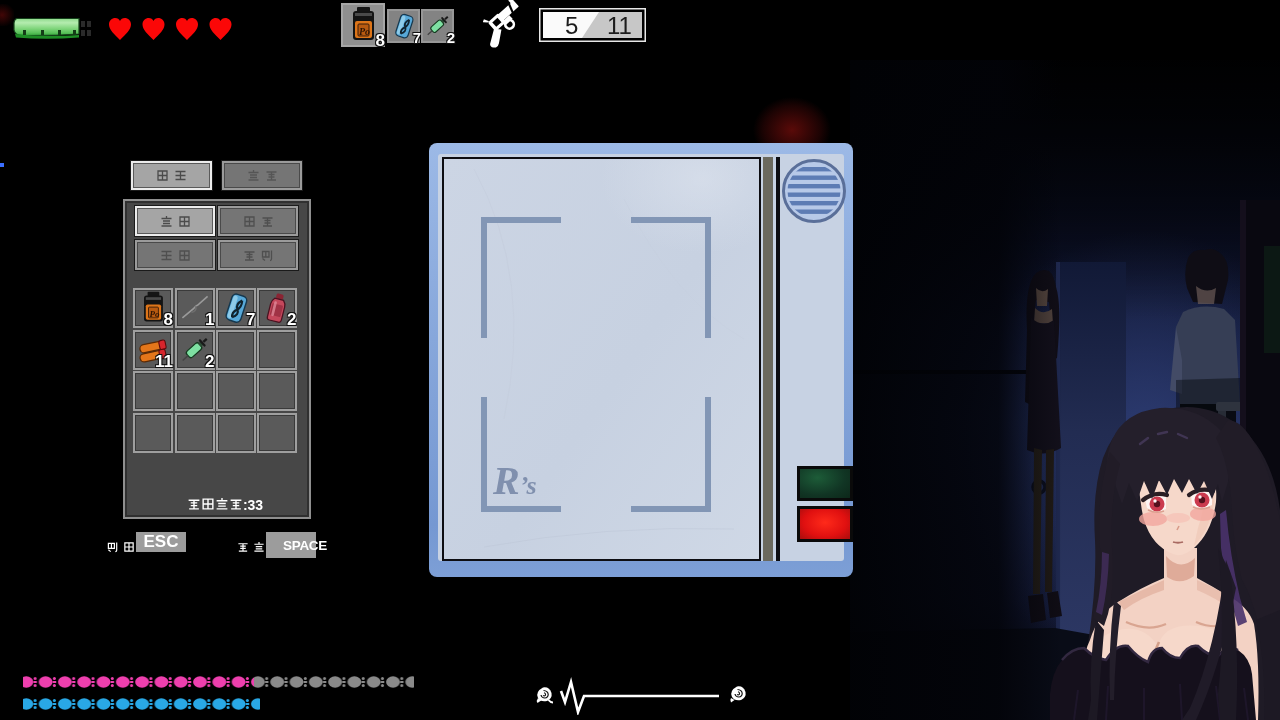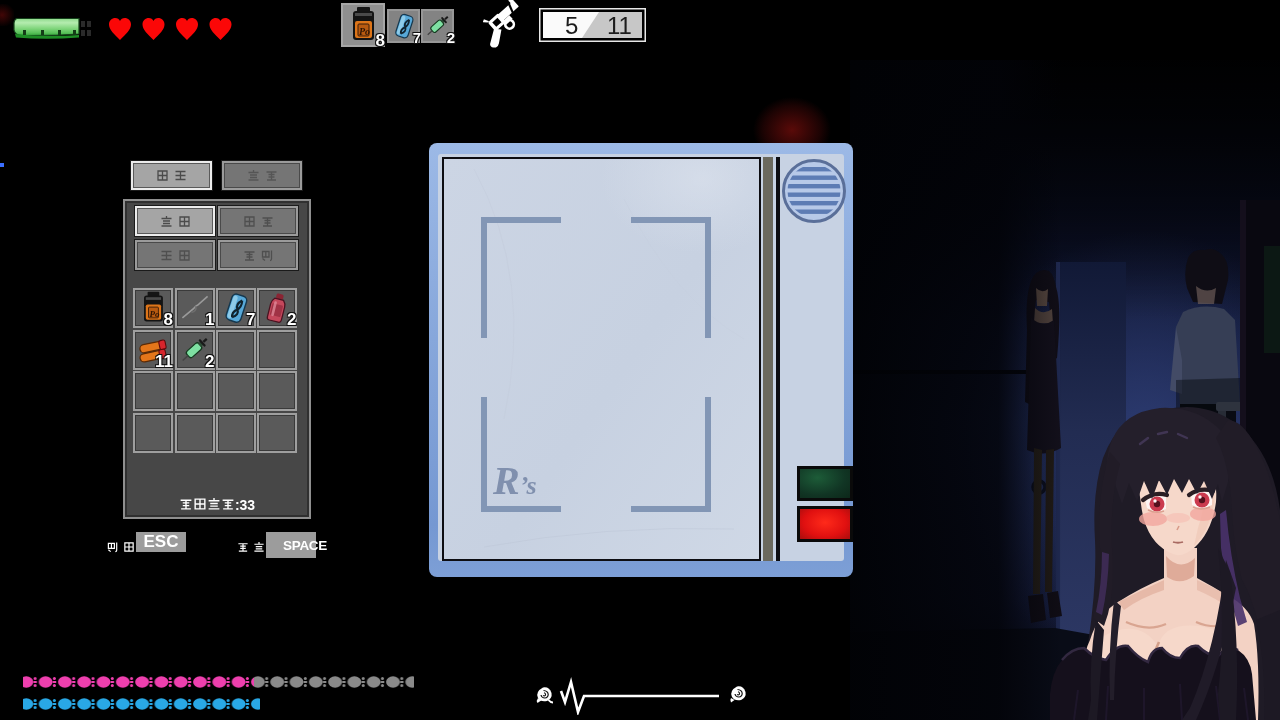--- a/index.html
+++ b/index.html
@@ -447,21 +447,21 @@
   <div class="abs cell" style="left:256.5px;top:329.5px;"></div>
   <div class="abs cell" style="left:133px;top:371px;"></div>
   <div class="abs cell" style="left:174.5px;top:371px;"></div>
   <div class="abs cell" style="left:215.5px;top:371px;"></div>
   <div class="abs cell" style="left:256.5px;top:371px;"></div>
   <div class="abs cell" style="left:133px;top:412.5px;"></div>
   <div class="abs cell" style="left:174.5px;top:412.5px;"></div>
   <div class="abs cell" style="left:215.5px;top:412.5px;"></div>
   <div class="abs cell" style="left:256.5px;top:412.5px;"></div>
 
-  <div class="abs" style="left:123px;top:497px;width:188px;height:16px;text-align:center;letter-spacing:0;word-spacing:0;font-size:0;">
+  <div class="abs" style="left:123px;top:497px;width:188px;height:16px;text-align:center;letter-spacing:0;word-spacing:0;font-size:0;padding-left:8px;">
     <svg width="14" height="14" viewBox="0 0 13 13">
         <path d="M1.5 3 H11.5 M6.5 3 V11 M2 11 H11 M3.5 5.5 H9.5 M3.5 8 H9.5" stroke="#fff" stroke-width="1.3" fill="none"></path>
       </svg>
     <svg width="14" height="14" viewBox="0 0 13 13">
         <path d="M2 2 H11 V11 H2 Z M2 6.5 H11 M6.5 2 V11" stroke="#fff" stroke-width="1.3" fill="none"></path>
       </svg>
     <svg width="14" height="14" viewBox="0 0 13 13">
         <path d="M6.5 1 V3.5 M1.5 3.5 H11.5 M3 6 H10 M3 8.5 H10 M1.5 11 H11.5" stroke="#fff" stroke-width="1.3" fill="none"></path>
       </svg>
     <svg width="14" height="14" viewBox="0 0 13 13">

